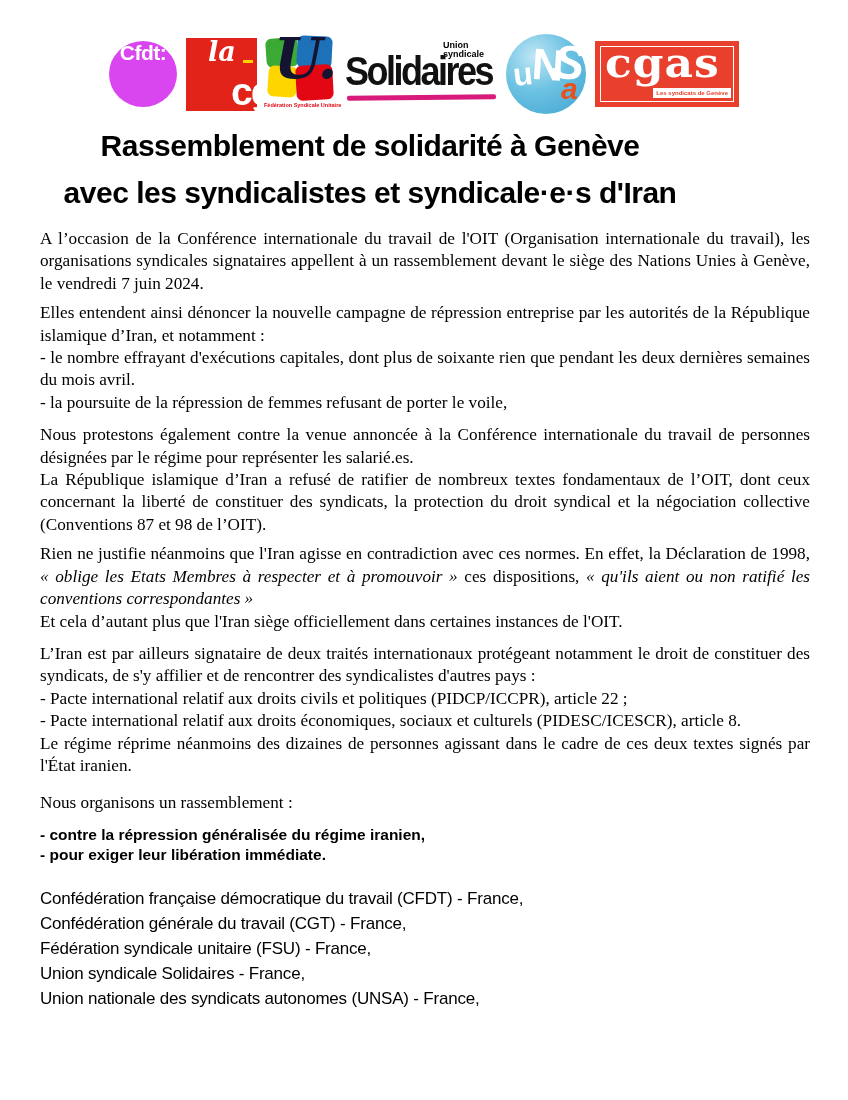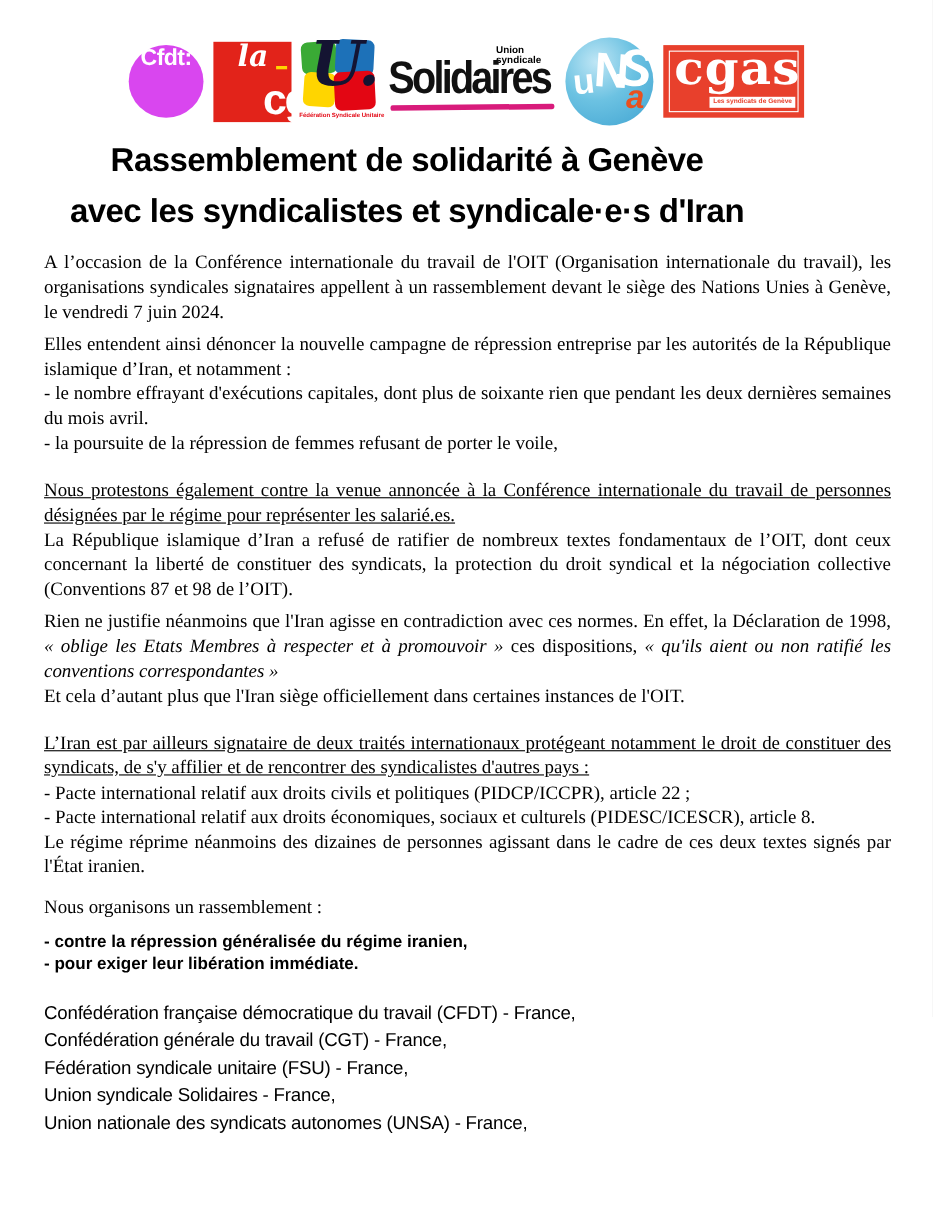--- a/index.html
+++ b/index.html
@@ -71,21 +71,21 @@
   .unsa{
     width:80px;height:80px;border-radius:50%;
     background:radial-gradient(circle at 35% 28%, #bfe6f5 0%, #6cc2e2 45%, #3fa3d1 100%);
   }
   .unsa i{position:absolute;color:#fff;font-style:normal;font-family:"Liberation Sans",sans-serif;font-weight:bold;}
   .unsa .u{left:7px;top:22px;font-size:32px;transform:rotate(-6deg);}
   .unsa .n{left:26px;top:6px;font-size:44px;transform:rotate(4deg);}
   .unsa .s{left:47px;top:1px;font-size:48px;font-style:italic;transform:rotate(8deg);}
   .unsa .a{left:55px;top:38px;font-size:30px;font-style:italic;color:#e9501e;}
   
-  .cgas{width:128px;height:66px;background:#e8402c;}
+  .cgas{width:144px;height:66px;background:#e8402c;}
   .cgas::after{content:"";position:absolute;inset:5px;border:1.5px solid #fff;pointer-events:none;}
   .cgas .word{
     position:absolute;left:10px;top:-2px;color:#fff;
     font-family:"DejaVu Serif",serif;font-weight:bold;font-size:44px;
     letter-spacing:1px;line-height:1.1;transform:scaleY(0.95);
   }
   .cgas .tag{
     position:absolute;right:8px;bottom:9px;background:#fff;color:#e8402c;
     font-family:"Liberation Sans",sans-serif;font-weight:bold;font-size:6px;
     line-height:6.5px;padding:2px 3px;text-align:left;
@@ -97,21 +97,21 @@
     font-size:30px;line-height:47px;letter-spacing:-0.5px;
   }
   
   .content{
     position:absolute;top:228px;left:0;width:848px;
     padding:0 38px 0 40px;box-sizing:border-box;
     font-size:17.2px;line-height:22.4px;text-align:justify;
   }
   .para{margin:0;}
   .gap-s{margin-top:7px;}
-  .gap-m{margin-top:21px;text-decoration:underline;}
+  .gap-m{margin-top:10px;}
   .it{font-style:italic;}
   .organize{margin-top:15px;}
   .event{
     margin-top:12px;text-align:center;
     font-family:"Liberation Sans",sans-serif;font-weight:bold;
     font-size:23.5px;line-height:34px;letter-spacing:-0.3px;
   }
   .demands{
     margin-top:10px;text-align:left;
     font-family:"Liberation Sans",sans-serif;font-weight:bold;

